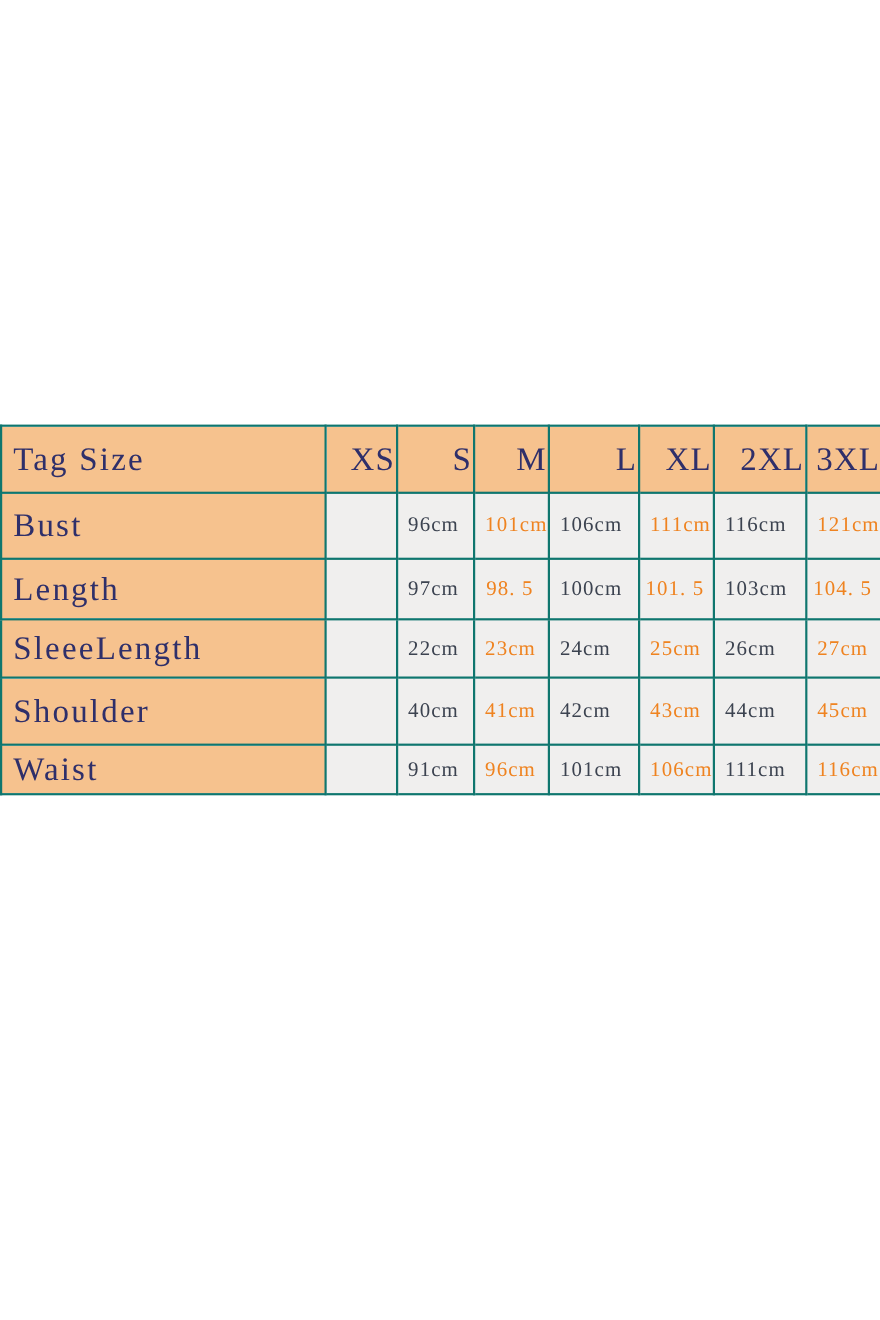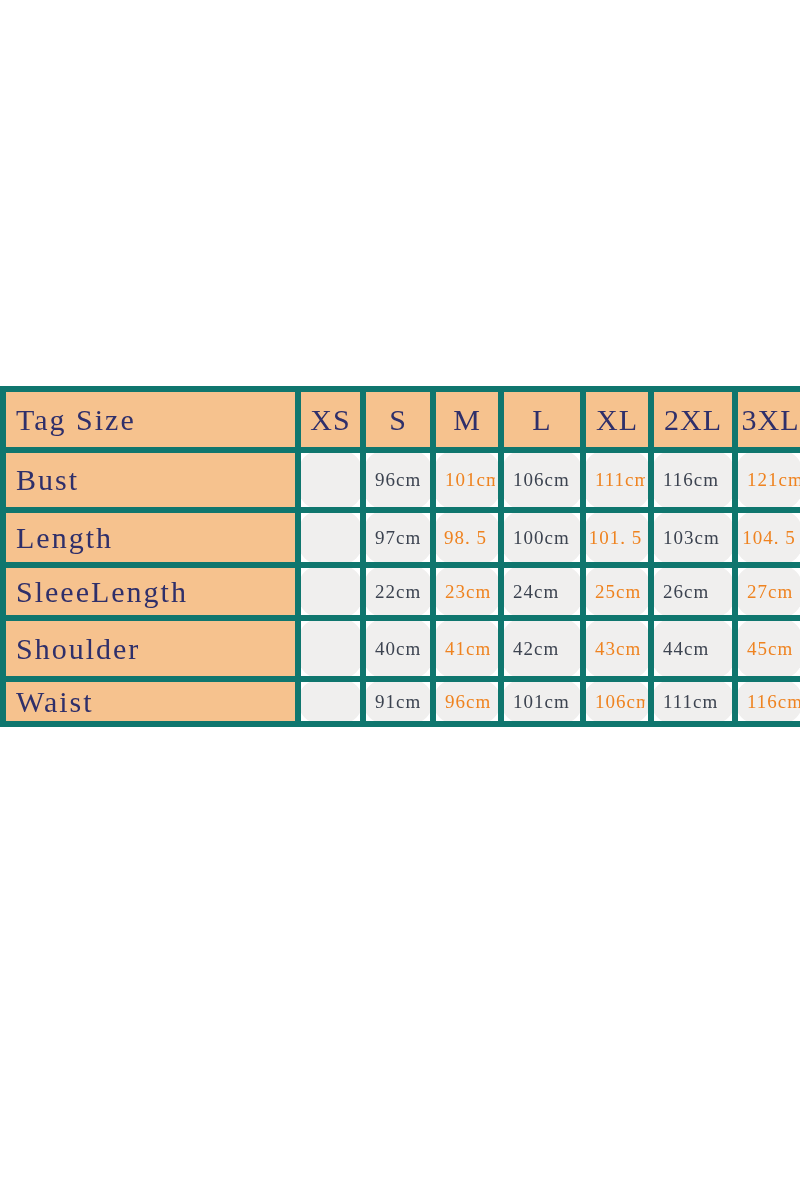--- a/index.html
+++ b/index.html
@@ -20,21 +20,21 @@
     left: 0;
     top: 386px;
     width: 800px;
     border-collapse: collapse;
     table-layout: fixed;
     border-top: 2px solid #787878;
     border-left: 2px solid #b9b9b9;
     border-bottom: 2px solid #9a9a9a;
   }
   table.size-chart td {
-    border: 6px solid #0f766e;
+    border: 2px solid #0f766e;
     vertical-align: middle;
     overflow: hidden;
     white-space: nowrap;
   }
   table.size-chart td:last-child {
     border-right: none;
   }
   
   tr.r0 { height: 61px; }
   tr.r1 { height: 60px; }
@@ -49,31 +49,30 @@
     font-size: 30px;
     letter-spacing: 2px;
     text-align: left;
     padding-left: 10px;
   }
   td.head {
     background: #f6c28e;
     color: #2f2f6a;
     font-size: 30px;
     letter-spacing: 1px;
-    text-align: center;
+    text-align: right;
   }
   
   td.val {
     background: #f0efee;
     color: #3c4350;
     font-size: 19px;
     letter-spacing: 1px;
     text-align: left;
     padding-left: 9px;
-    border-radius: 23px;
   }
   td.val.hl {
     color: #ef8320;
   }
   td.val.right {
     text-align: center;
     padding-left: 0;
     padding-right: 3px;
   }
 </style>

